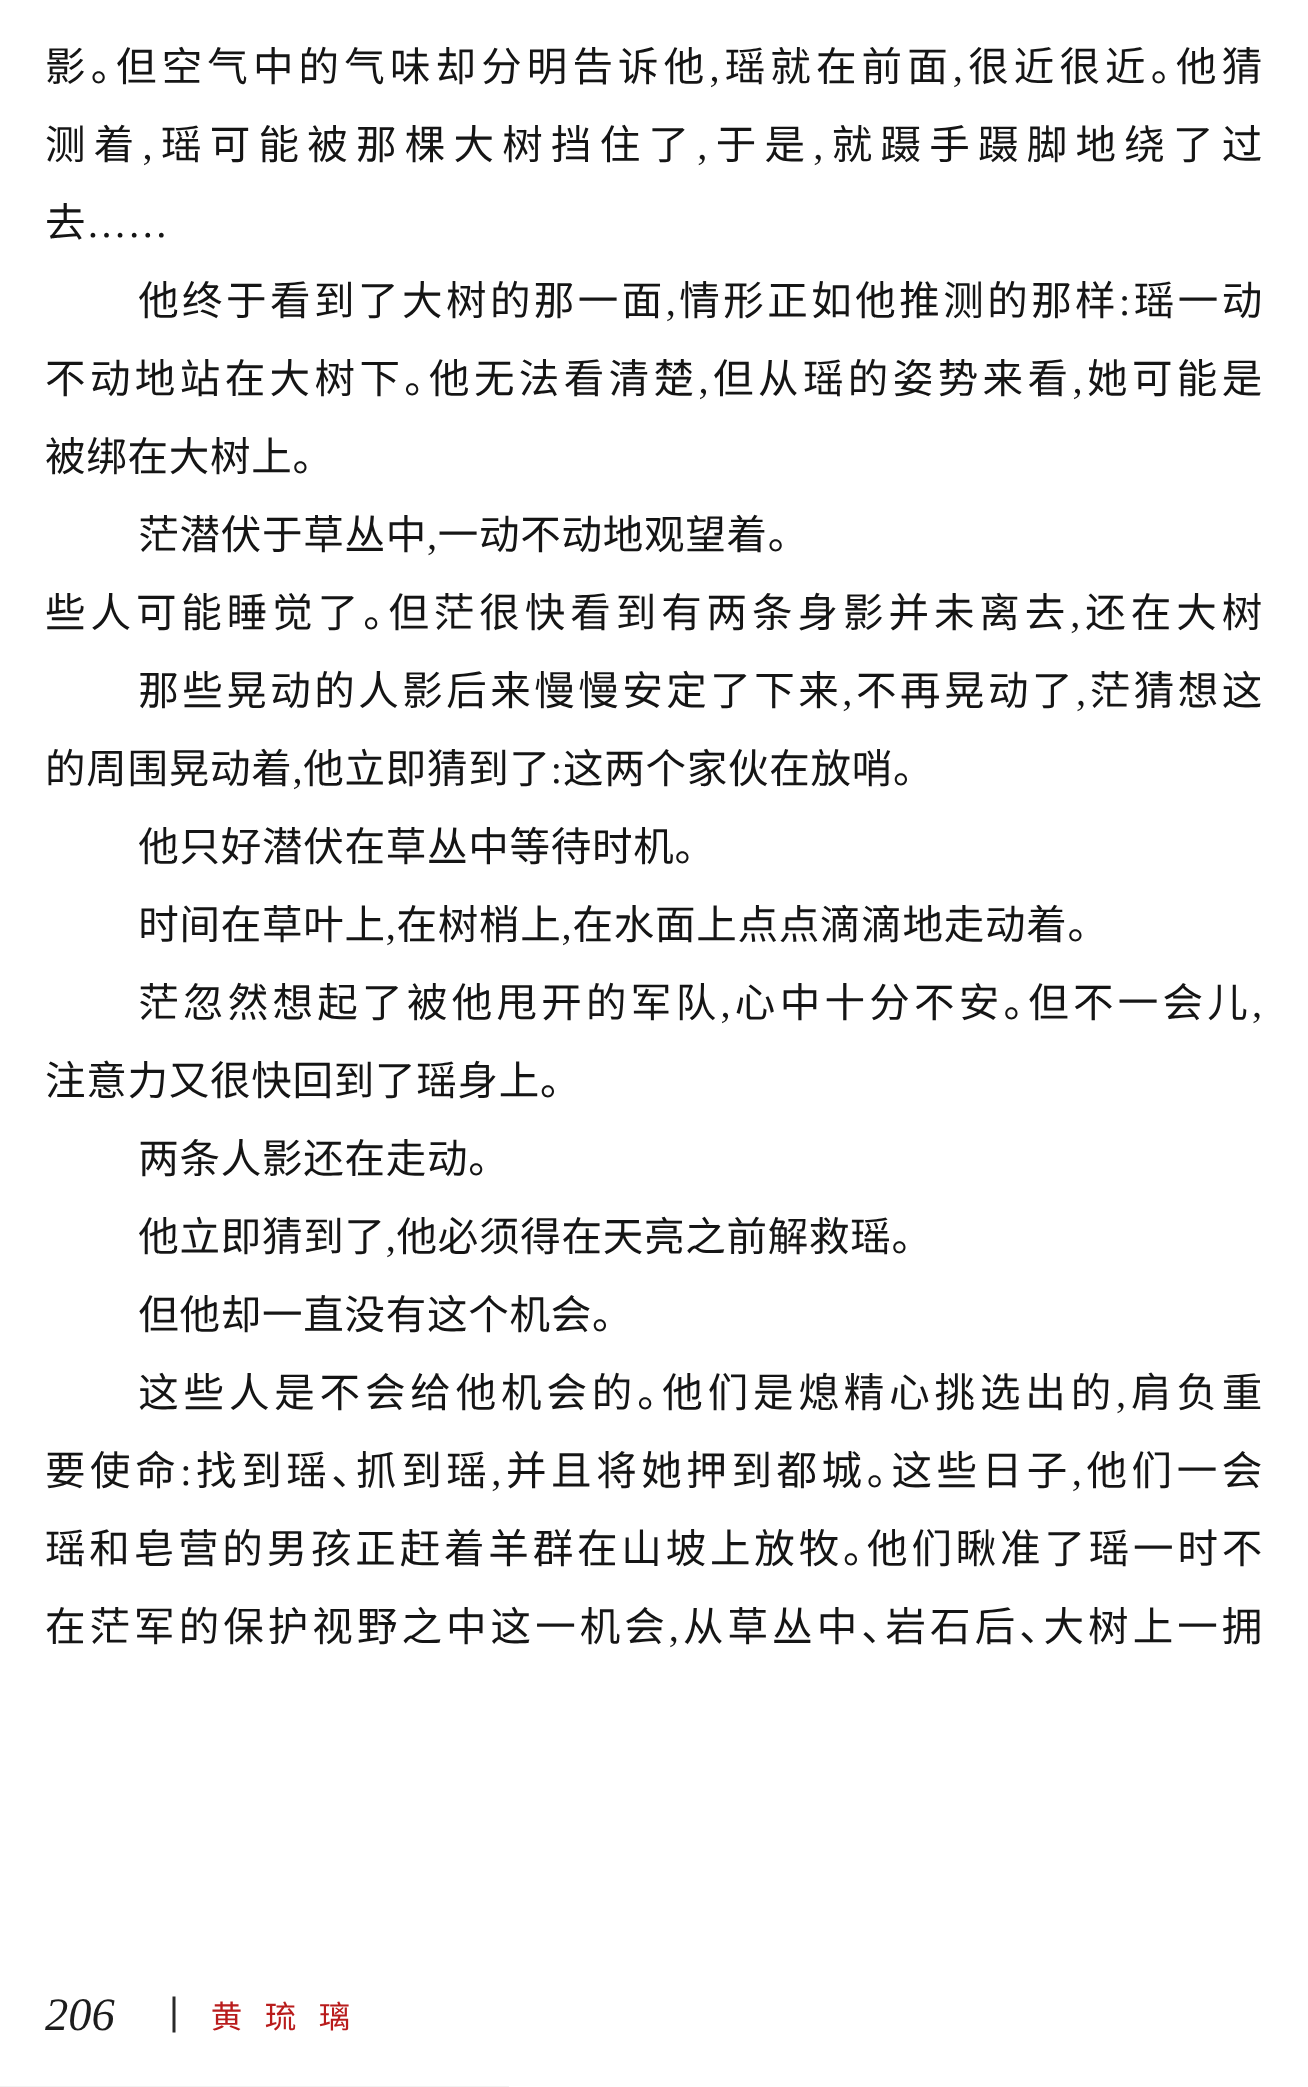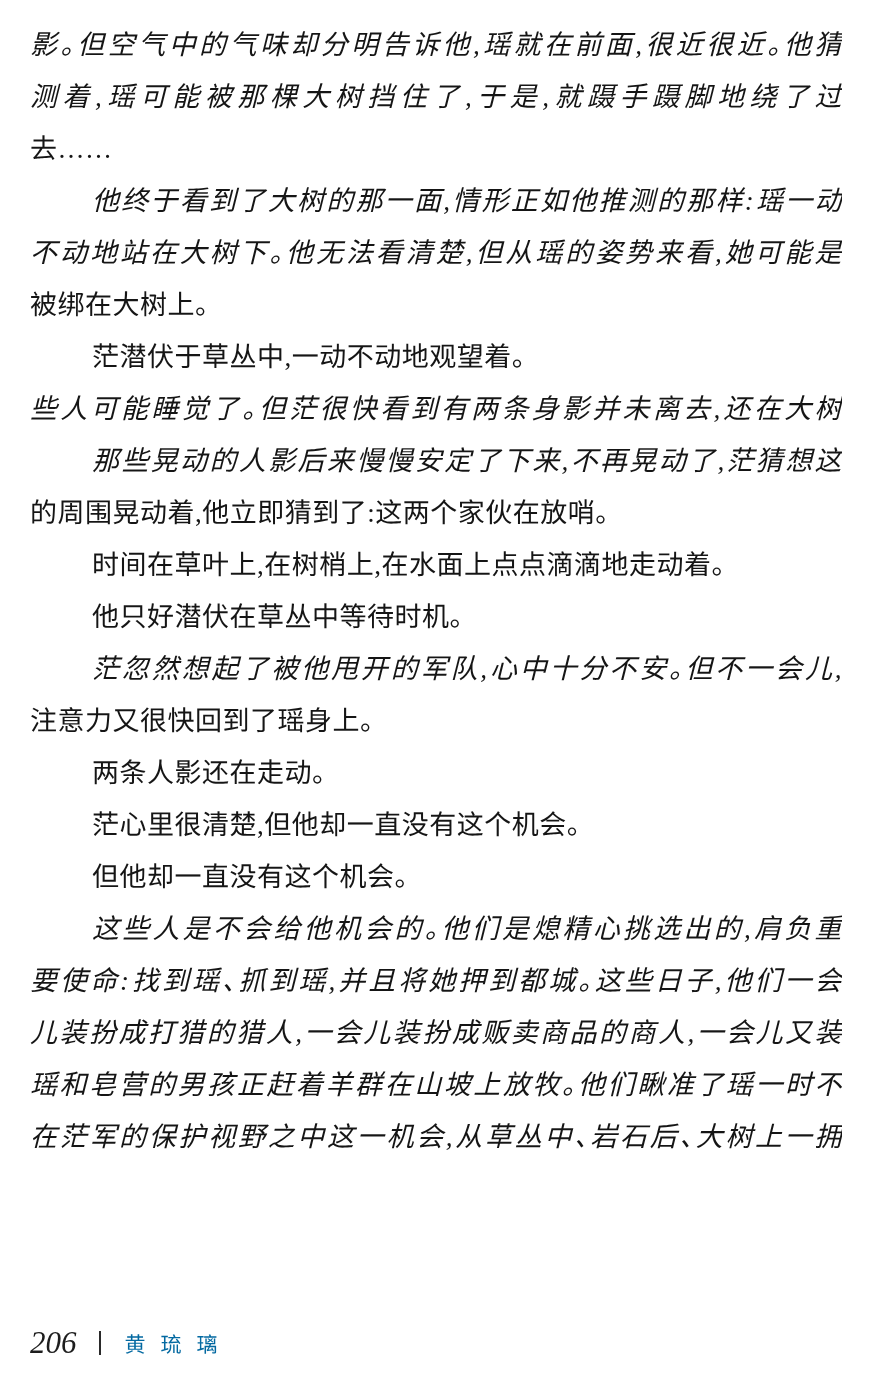--- a/index.html
+++ b/index.html
@@ -23,77 +23,75 @@
     height: 52px;
     color: #151515;
     text-align: left;
     overflow: hidden;
     font-feature-settings: "halt";
     letter-spacing: 0.5px;
   }
   .ln.j {
     text-align: justify;
     text-align-last: justify;
-    font-style: italic;
   }
   .ln.ind {
     text-indent: 2.3em;
   }
   .footer {
     position: absolute;
     left: 30px;
     bottom: 28px;
     height: 40px;
     display: flex;
     align-items: center;
   }
   .page-number {
     font-family: "Liberation Serif", "DejaVu Serif", serif;
     font-style: italic;
     font-size: 31px;
     color: #1d1d1d;
-    margin-right: 22px;
+    margin-right: 38px;
   }
   .footer-divider {
     width: 2px;
     height: 24px;
     background: #2a2a2a;
     margin-right: 24px;
   }
   .book-title {
     font-size: 21px;
-    color: #0369a1;
+    color: #b91c1c;
     letter-spacing: 15px;
   }
 </style>
 </head>
 <body>
 
 <div class="book-page">
   <div class="text-block">
     <div class="ln j">影。但空气中的气味却分明告诉他,瑶就在前面,很近很近。他猜</div>
     <div class="ln j">测着,瑶可能被那棵大树挡住了,于是,就蹑手蹑脚地绕了过</div>
     <div class="ln">去……</div>
     <div class="ln j ind">他终于看到了大树的那一面,情形正如他推测的那样:瑶一动</div>
     <div class="ln j">不动地站在大树下。他无法看清楚,但从瑶的姿势来看,她可能是</div>
     <div class="ln">被绑在大树上。</div>
     <div class="ln ind">茫潜伏于草丛中,一动不动地观望着。</div>
     <div class="ln j">些人可能睡觉了。但茫很快看到有两条身影并未离去,还在大树</div>
     <div class="ln j ind">那些晃动的人影后来慢慢安定了下来,不再晃动了,茫猜想这</div>
     <div class="ln">的周围晃动着,他立即猜到了:这两个家伙在放哨。</div>
+    <div class="ln ind">他只好潜伏在草丛中等待时机。</div>
     <div class="ln ind">时间在草叶上,在树梢上,在水面上点点滴滴地走动着。</div>
-    <div class="ln ind">他只好潜伏在草丛中等待时机。</div>
     <div class="ln j ind">茫忽然想起了被他甩开的军队,心中十分不安。但不一会儿,</div>
     <div class="ln">注意力又很快回到了瑶身上。</div>
     <div class="ln ind">两条人影还在走动。</div>
-    <div class="ln ind">茫心里很清楚,但他却一直没有这个机会。</div>
+    <div class="ln ind">他立即猜到了,他必须得在天亮之前解救瑶。</div>
     <div class="ln ind">但他却一直没有这个机会。</div>
     <div class="ln j ind">这些人是不会给他机会的。他们是熄精心挑选出的,肩负重</div>
     <div class="ln j">要使命:找到瑶、抓到瑶,并且将她押到都城。这些日子,他们一会</div>
-    <div class="ln j">儿装扮成打猎的猎人,一会儿装扮成贩卖商品的商人,一会儿又装</div>
     <div class="ln j">瑶和皂营的男孩正赶着羊群在山坡上放牧。他们瞅准了瑶一时不</div>
     <div class="ln j">在茫军的保护视野之中这一机会,从草丛中、岩石后、大树上一拥</div>
   </div>
 
   <div class="footer">
     <span class="page-number">206</span>
     <span class="footer-divider"></span>
     <span class="book-title">黄琉璃</span>
   </div>
 </div>

